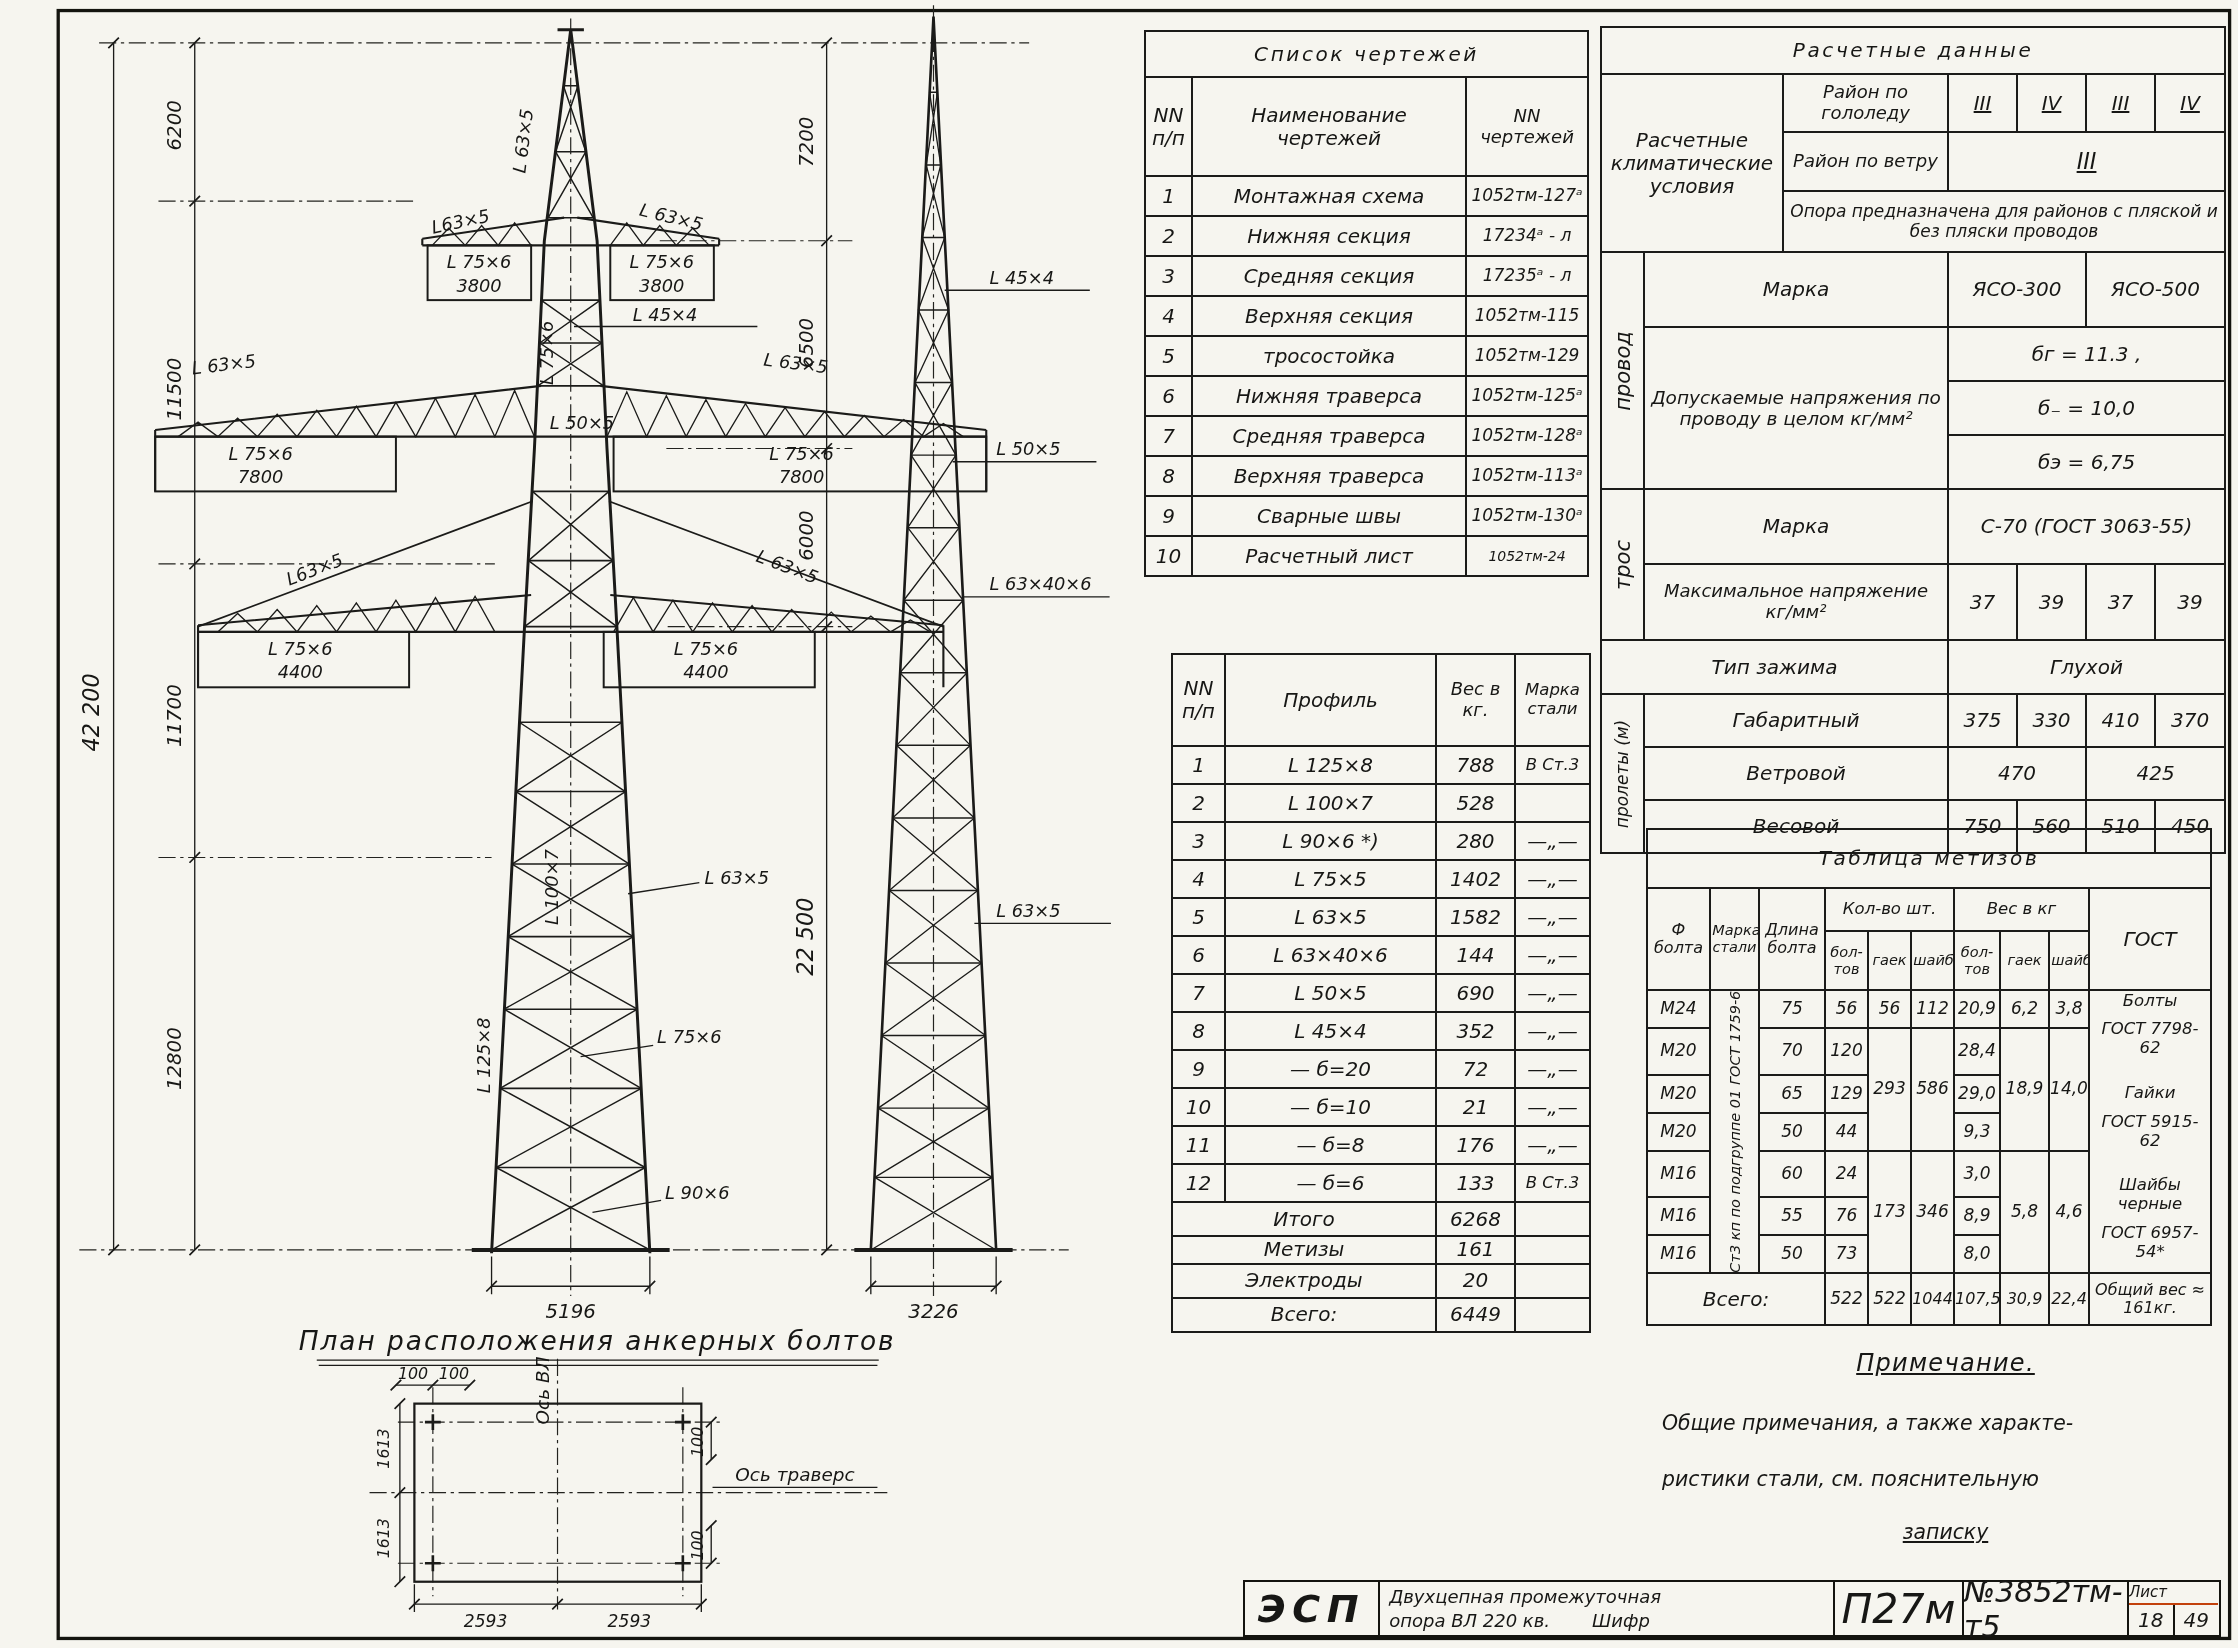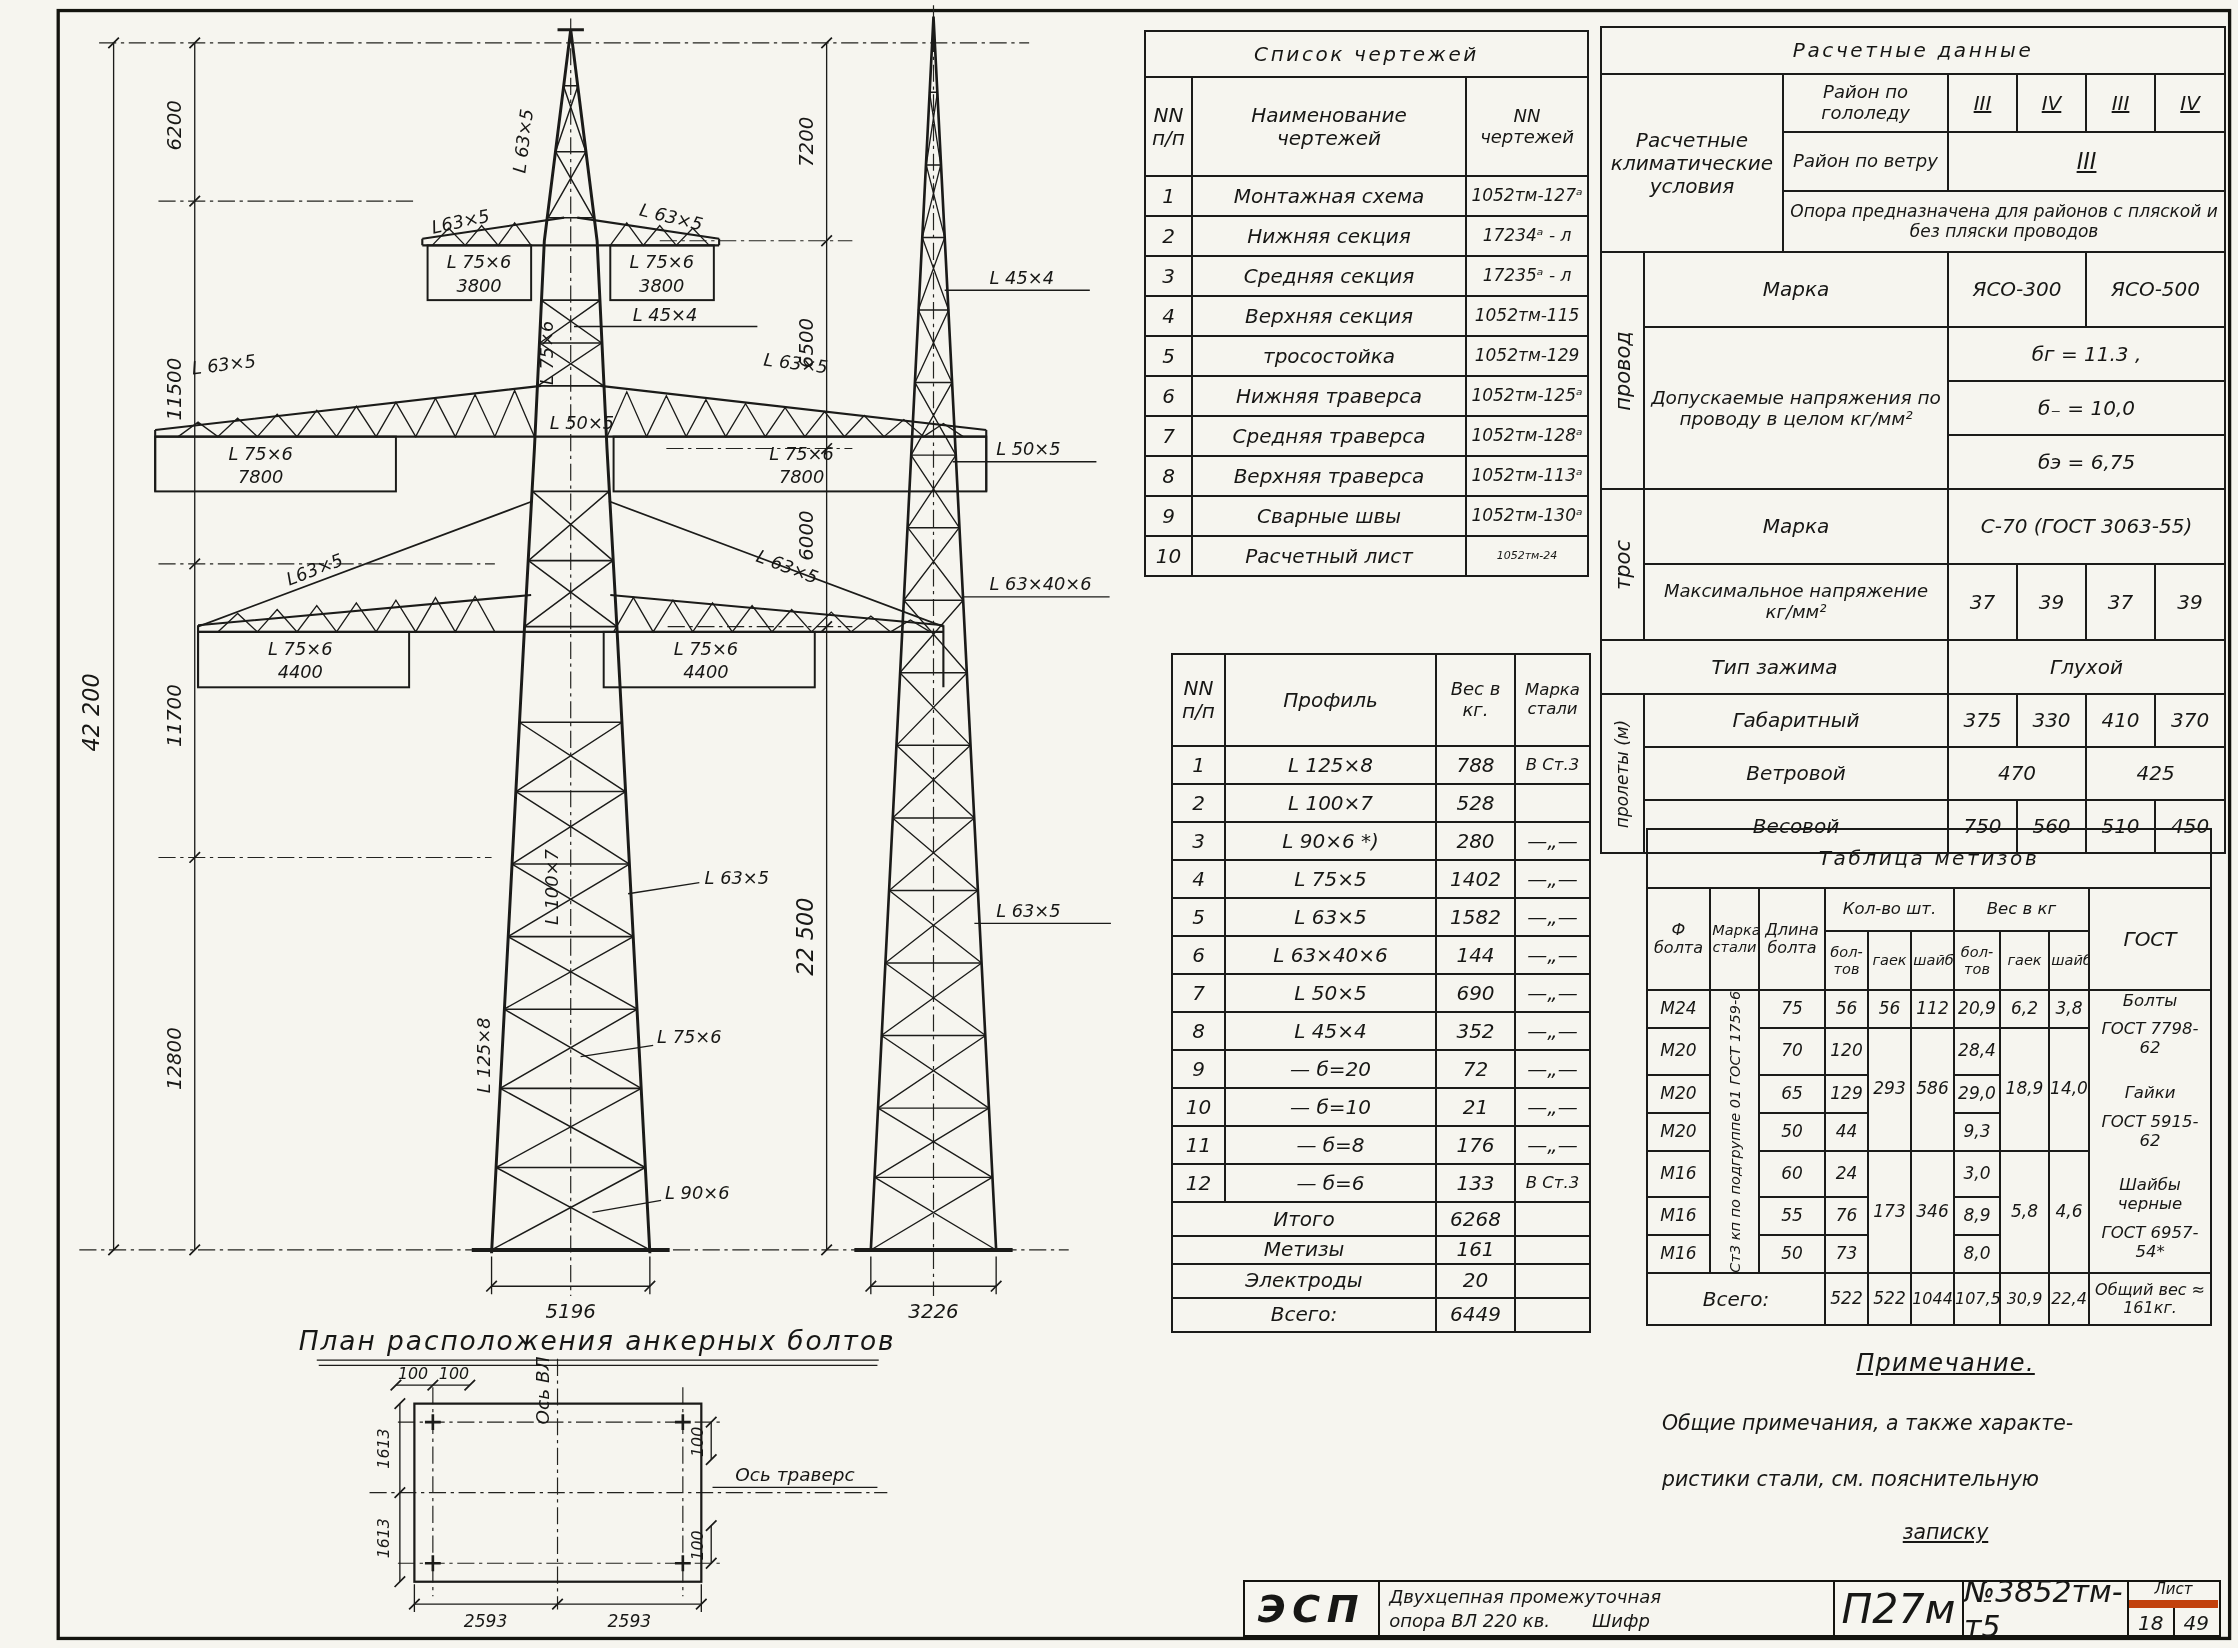--- a/index.html
+++ b/index.html
@@ -248,21 +248,21 @@
           <td style="font-size:17px">1052тм-113ᵃ</td>
         </tr>
     <tr style="height:40px">
           <td>9</td>
           <td class="left">Сварные швы</td>
           <td style="font-size:17px">1052тм-130ᵃ</td>
         </tr>
     <tr style="height:40px">
           <td>10</td>
           <td class="left">Расчетный лист</td>
-          <td style="font-size:11px">1052тм-24</td>
+          <td style="font-size:14px">1052тм-24</td>
         </tr>
   </tbody>
     </table>
 
   <table class="tbl" style="position:absolute;left:1600px;top:26px;width:622px;">
     <colgroup>
         <col style="width:43px">
         <col style="width:139px">
         <col style="width:165px">
         <col style="width:69px">
@@ -590,21 +590,21 @@
       <div>Двухцепная   промежуточная</div>
       <div><span>опора  ВЛ 220 кв.</span><span style="margin-left:42px">Шифр</span></div>
     </div>
     <div style="width:129px;font-size:41px;border-right:2.6px solid #14140f;">
       <span>П27м</span>
     </div>
     <div style="width:165px;font-size:30px;">
       <span>№3852тм-т5</span>
     </div>
     <div style="width:89px;flex-direction:column;padding:0;">
-      <div style="font-size:15px;border-bottom:8px solid #c2410c;width:100%;text-align:center;height:21px;line-height:21px;">Лист</div>
+      <div style="font-size:15px;border-bottom:2px solid #c2410c;width:100%;text-align:left;height:21px;line-height:21px;">Лист</div>
       <div style="display:flex;width:100%;flex:1;">
         <div style="flex:1;border-right:2px solid #14140f;text-align:center;font-size:20px;line-height:30px;">18</div>
         <div style="flex:1;text-align:center;font-size:20px;line-height:30px;">49</div>
       </div>
     </div>
   </div>
 
 </div>
 
 

